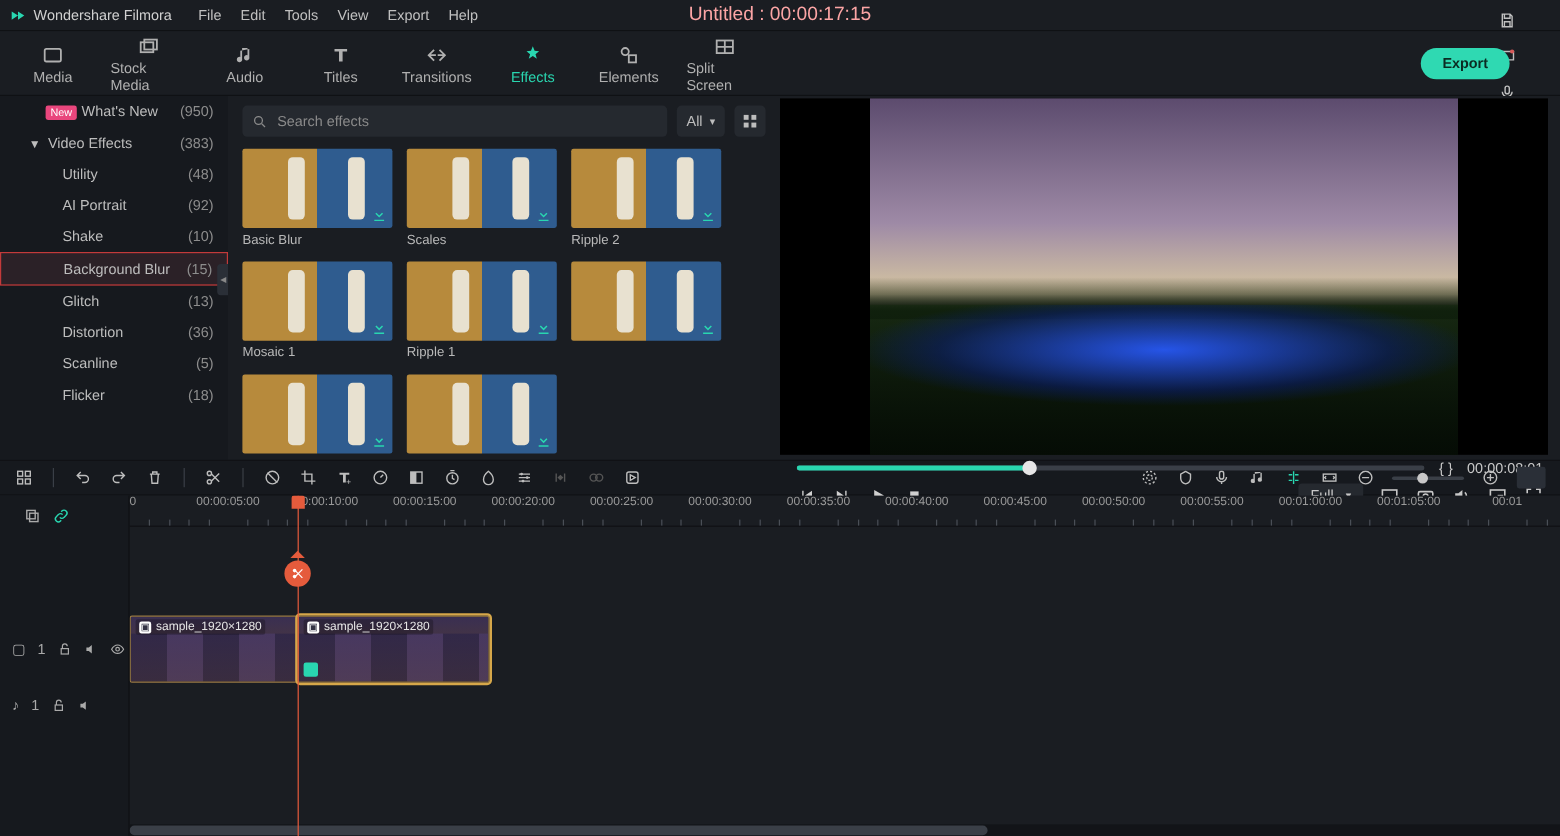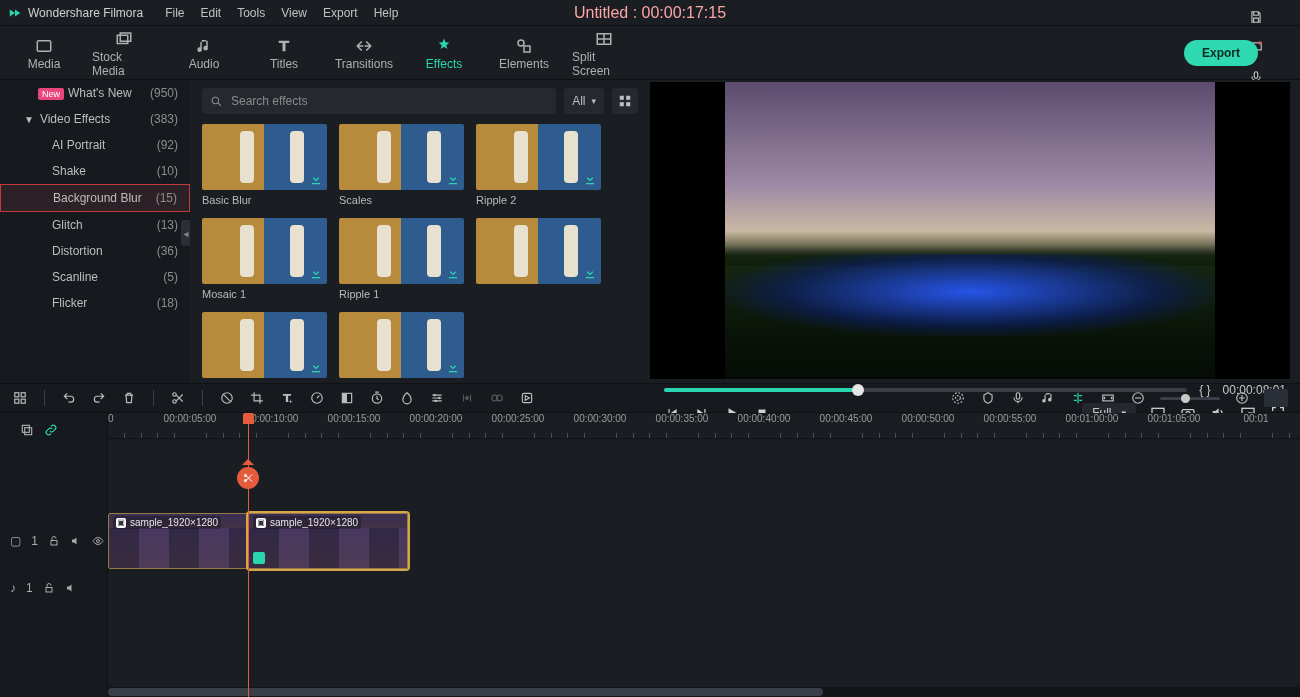--- a/index.html
+++ b/index.html
@@ -255,20 +255,24 @@
 
   <div class="sidebar">
     <div class="side-item top">
       <span><span class="new-badge">New</span><span>What's New</span></span>
       <span class="cnt">(950)</span>
     </div>
     <div class="side-item header">
       <span><span class="arrow">▼</span><span>Video Effects</span></span>
       <span class="cnt">(383)</span>
     </div>
+    <div class="side-item child">
+        <span>Utility</span>
+        <span class="cnt">(48)</span>
+      </div>
     <div class="side-item child">
         <span>AI Portrait</span>
         <span class="cnt">(92)</span>
       </div>
     <div class="side-item child">
         <span>Shake</span>
         <span class="cnt">(10)</span>
       </div>
     <div class="side-item child selected">
         <span>Background Blur</span>

